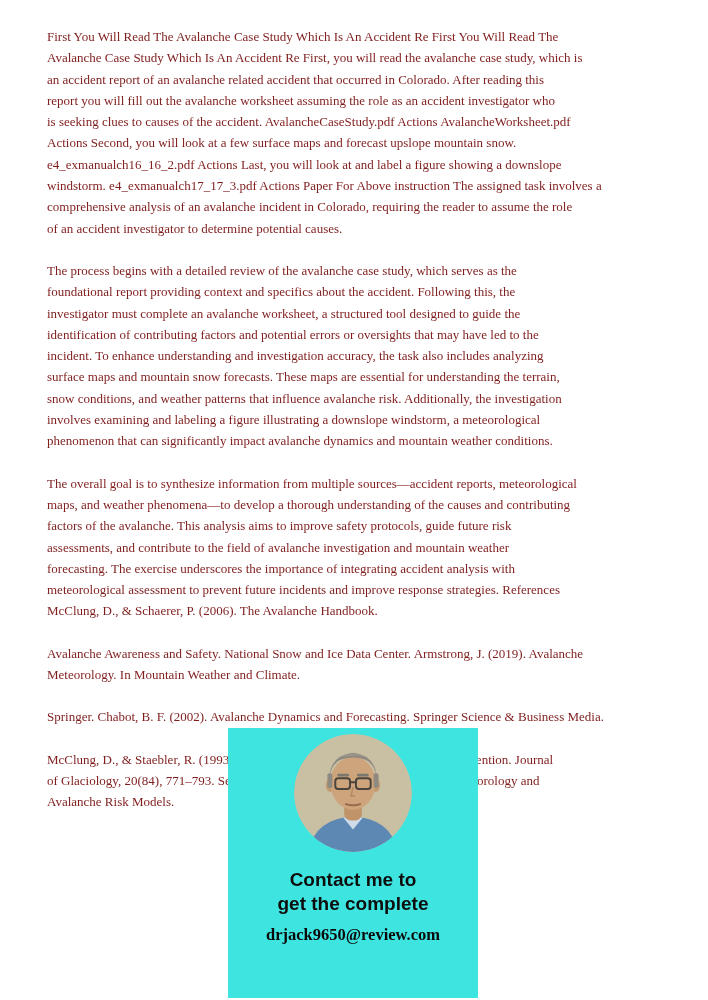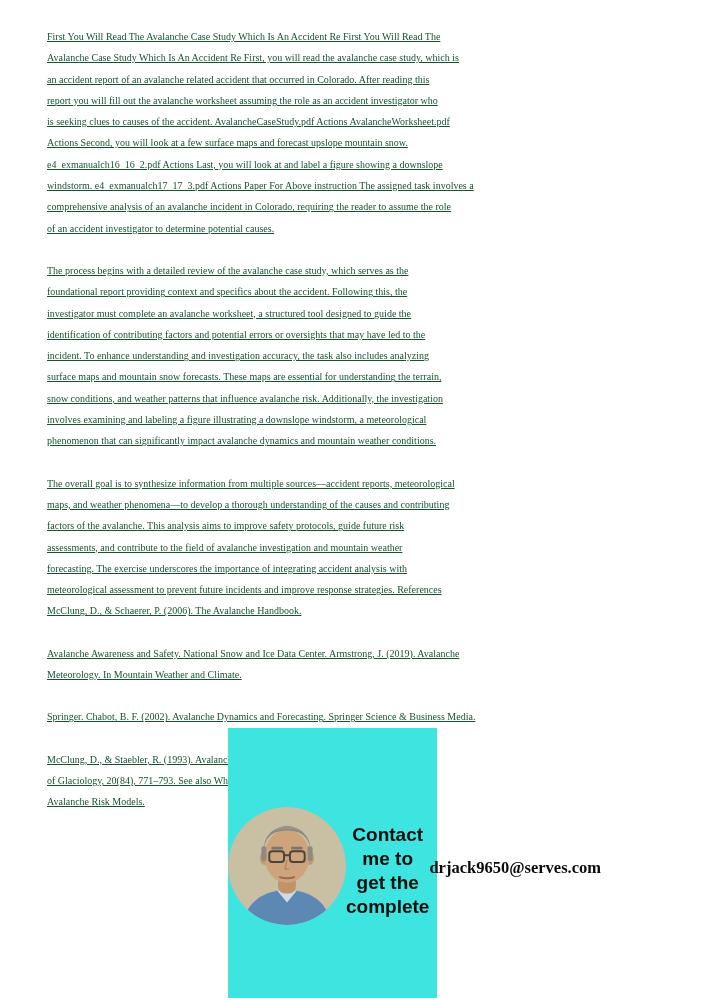--- a/index.html
+++ b/index.html
@@ -7,36 +7,35 @@
     width: 708px; height: 1000px;
     background: #ffffff;
     position: relative;
     overflow: hidden;
     font-family: "Liberation Serif", serif;
   }
   .doc {
     position: absolute;
     left: 47px; top: 26px;
     width: 632px;
-    color: #14532d;
-    font-size: 10px;
+    color: #7f1d1d;
+    font-size: 13px;
     line-height: 21.3px;
-    text-decoration: underline;
   }
   .doc p {
     margin: 0 0 21px 0;
     white-space: pre-wrap;
   }
   .contact-card {
     position: absolute;
     left: 228px; top: 728px;
-    width: 209px; height: 270px;
+    width: 250px; height: 270px;
     background: #3ee5e0;
     display: flex;
-    flex-direction: row;
+    flex-direction: column;
     align-items: center;
     box-sizing: border-box;
   }
   .avatar {
     width: 118px; height: 118px;
     margin-top: 6px;
     border-radius: 50%;
     display: block;
     flex: 0 0 auto;
   }
@@ -121,14 +120,14 @@
       <rect x="63" y="45" width="15" height="11" rx="3" fill="none" stroke="#4a443c" stroke-width="2"></rect>
       <line x1="57" y1="49" x2="63" y2="49" stroke="#4a443c" stroke-width="2"></line>
       <path d="M60,54 L58,63 L62,63" stroke="#b08a5e" stroke-width="1.5" fill="none"></path>
       <path d="M52,71 Q60,74 68,71" stroke="#9a6b4d" stroke-width="2" fill="none"></path>
     </g>
   </svg>
   <div class="cta">
     <div>Contact me to</div>
     <div>get the complete</div>
   </div>
-  <div class="email">drjack9650@serves.com</div>
+  <div class="email">drjack9650@review.com</div>
 </div>
 
 </body></html>

